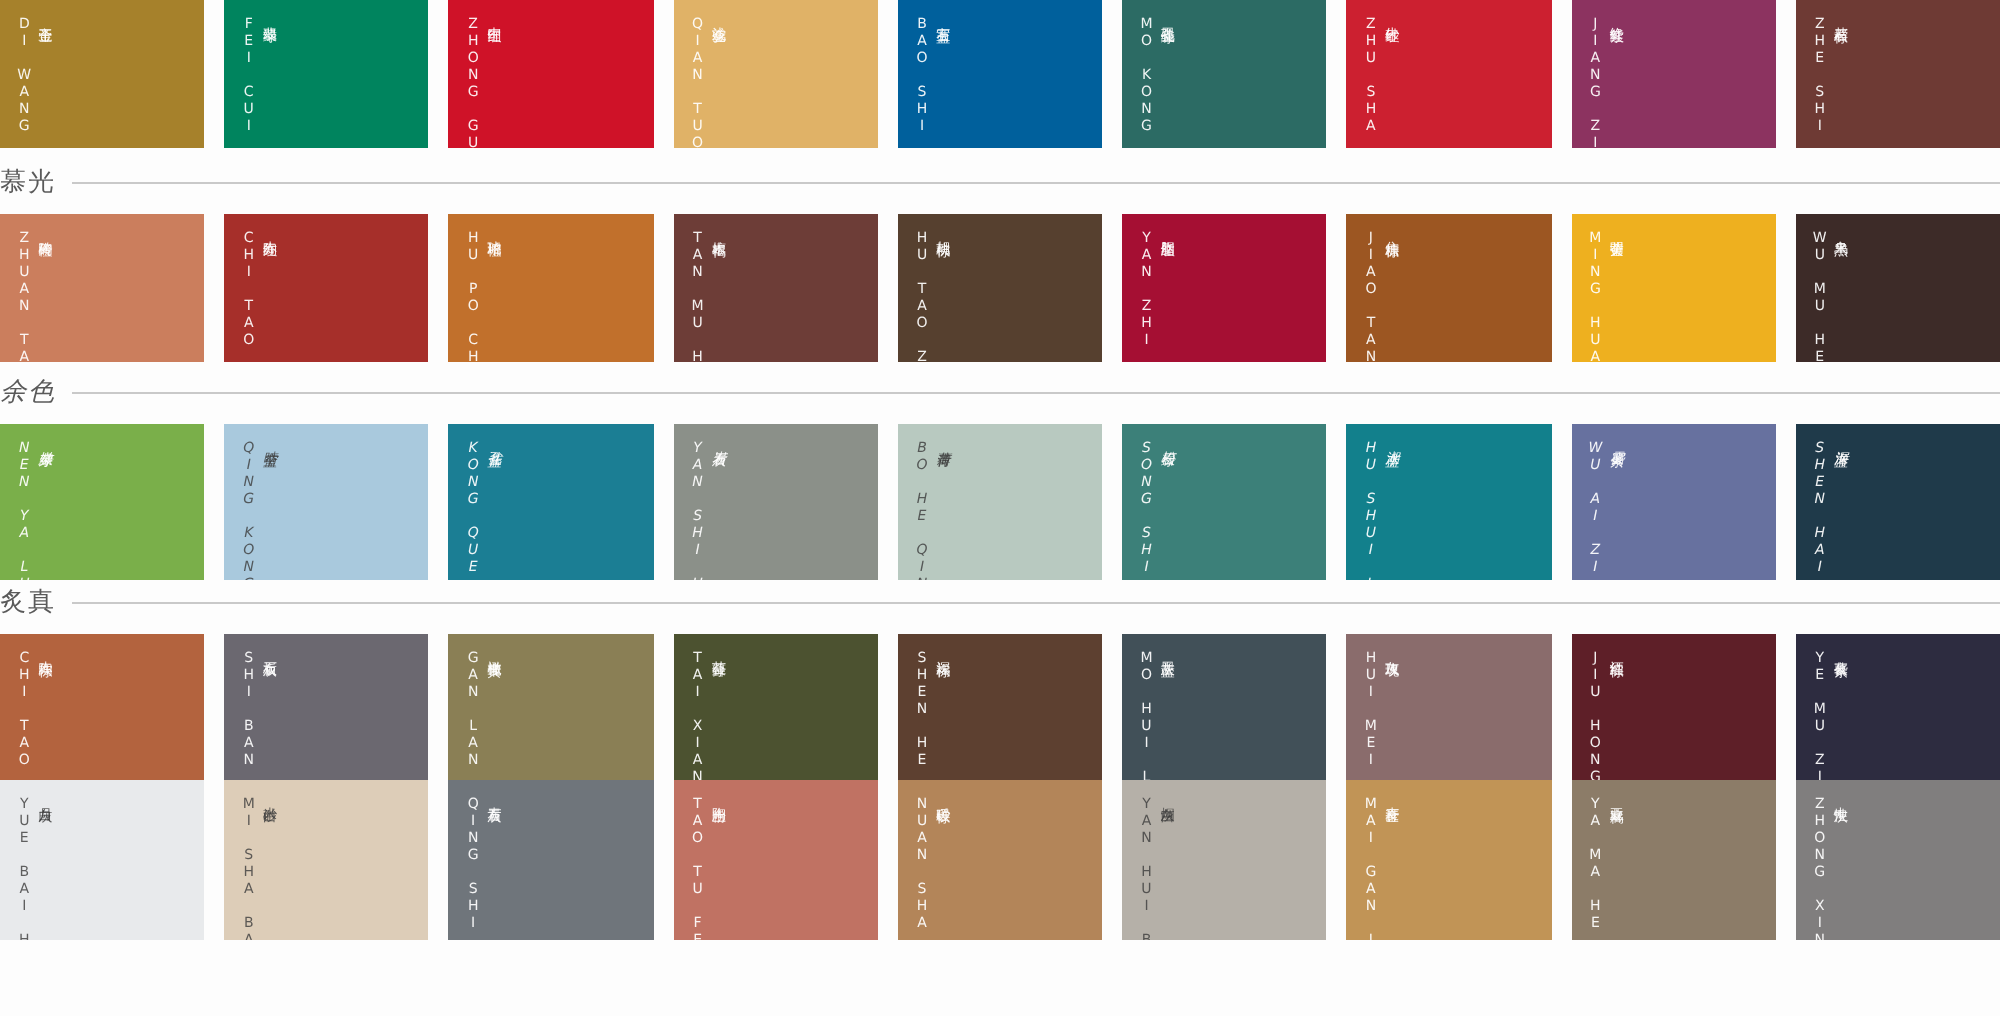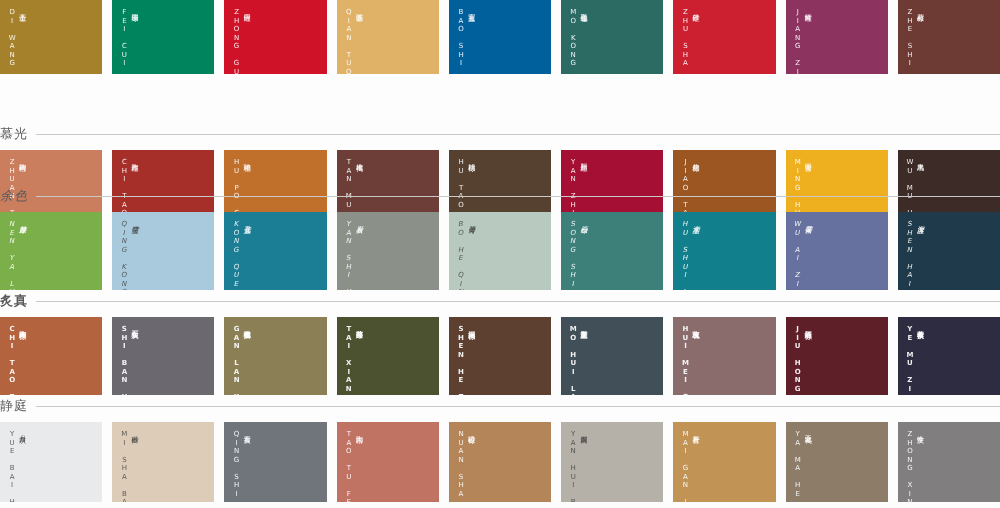--- a/index.html
+++ b/index.html
@@ -81,23 +81,23 @@
     color: rgba(255,255,255,0.92);
     margin: 8px 0 0 7px;
     white-space: pre;
     font-family: "DejaVu Sans", "Liberation Sans", sans-serif;
     user-select: none;
   }
   .swatch.light .swatch-label { color: rgba(60,60,60,0.80); }
 
   
   .r1 { top: 0px;   }
-  .r2 { top: 75px; margin-top: 43px;  }
+  .r2 { top: 75px;  }
   .r3 { top: 180px; font-style: italic; }
-  .r4 { top: 285px; font-weight: bold; }
+  .r4 { top: 285px; }
   .r5 { top: 390px; }
 
   .r1 .swatch-row { height: 74px; }
   .r2 .swatch-row { height: 74px; }
   .r3 .swatch-row { height: 78px; }
   .r4 .swatch-row { height: 78px; }
   .r5 .swatch-row { height: 80px; }
 </style>
 </head>
 <body>
@@ -269,24 +269,20 @@
           <span class="swatch-label">酒红棕
 JIU HONG ZONG</span>
         </div>
         <div class="swatch" style="background: rgb(45, 44, 64);">
           <span class="swatch-label">夜幕紫
 YE MU ZI</span>
         </div>
       </div>
     </div>
     <div class="section r5">
-      <div class="divider">
-        <span class="divider-label">静庭</span>
-        <span class="divider-rule" style="background: rgb(201, 201, 201);"></span>
-      </div>
       <div class="swatch-row">
         <div class="swatch light" style="background: rgb(232, 234, 236);">
           <span class="swatch-label">月白灰
 YUE BAI HUI</span>
         </div>
         <div class="swatch light" style="background: rgb(221, 205, 184);">
           <span class="swatch-label">米砂白
 MI SHA BAI</span>
         </div>
         <div class="swatch" style="background: rgb(111, 117, 123);">

